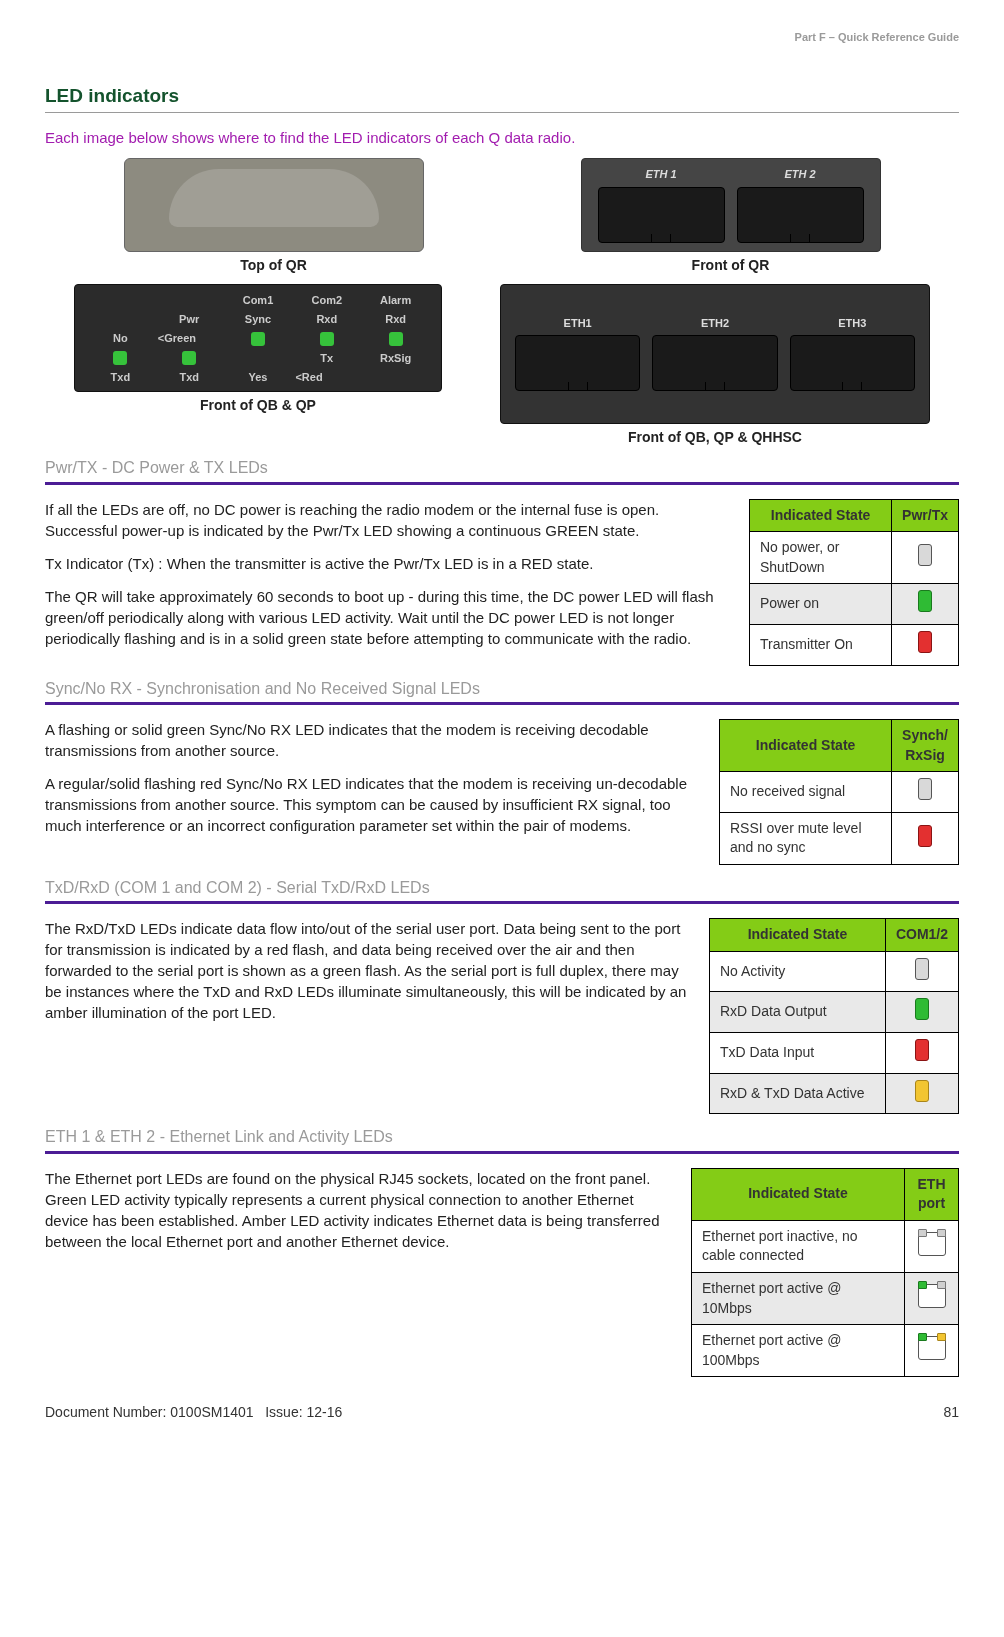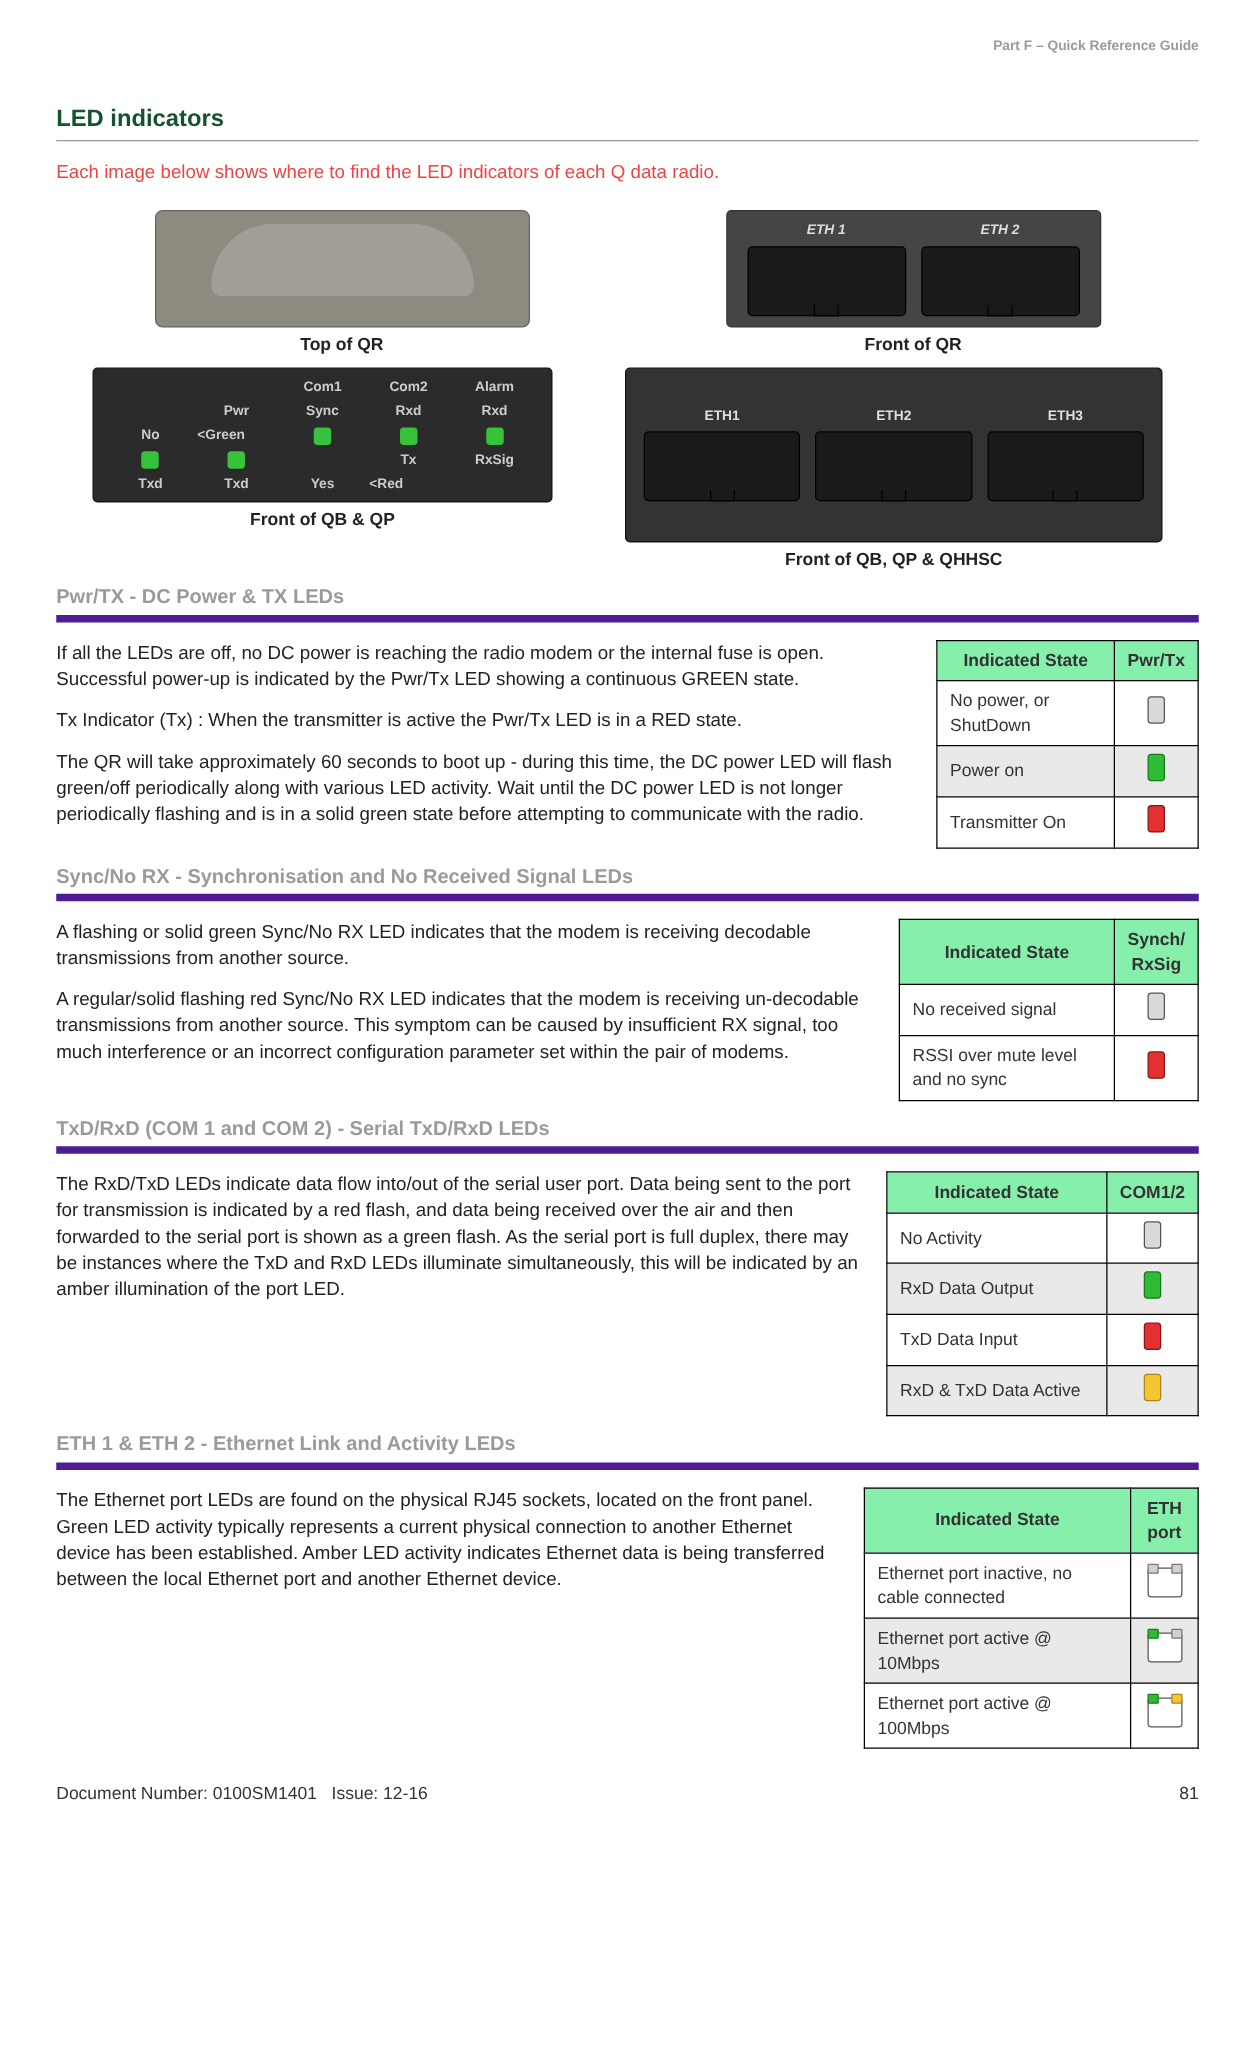--- a/index.html
+++ b/index.html
@@ -22,28 +22,28 @@
   h2.section {
     color: #14532d;
     font-weight: 600;
     font-size: 19px;
     border-bottom: 1px solid #9a9a9a;
     padding-bottom: 2px;
     margin-bottom: 14px;
   }
   h3.sub {
     color: #9a9a9a;
-    font-weight: 700;
+    font-weight: 400;
     font-size: 16px;
-    border-bottom: 6px solid #4c1d95;
+    border-bottom: 3px solid #4c1d95;
     padding-bottom: 2px;
     margin-top: 10px;
     margin-bottom: 14px;
   }
-  p.intro { margin-bottom: 20px; color:#ef4444; }
+  p.intro { margin-bottom: 10px; color:#a21caf; }
   .images-row {
     display: flex;
     justify-content: space-around;
     margin-bottom: 8px;
   }
   .img-block { text-align: center; }
   .cap { font-weight: 700; font-size: 14px; margin-top:4px; color:#222;}
   .device-top {
     width: 300px; height: 94px; background:#8d8b80;
     position:relative; border-radius:6px; border:1px solid #666;
@@ -88,21 +88,21 @@
   .content-row {
     display:flex; gap:18px; margin-bottom:12px;
   }
   .content-row .text { flex:1; }
   .content-row .text p { margin-bottom:12px; color:#222;}
   table.states {
     border-collapse:collapse; border:1.5px solid #000; font-size:14px;
     flex-shrink:0;
   }
   table.states th {
-    background:#86efac; border:1.5px solid #000; padding:6px 10px;
+    background:#84cc16; border:1.5px solid #000; padding:6px 10px;
     font-weight:700; text-align:center;
   }
   table.states td {
     border:1.5px solid #000; padding:6px 10px; text-align:left;
   }
   table.states td.ic { text-align:center; width:54px;}
   table.states tr.shade td { background:#e9e9e9;}
   .led-ind {
     display:inline-block; width:14px; height:22px; border-radius:3px;
     border:1.5px solid #555; background:#ddd;

